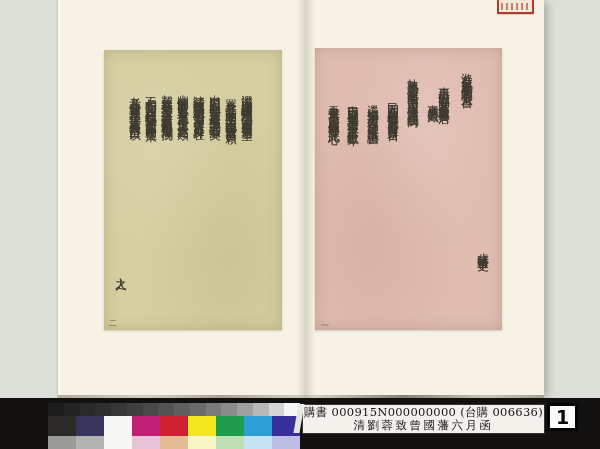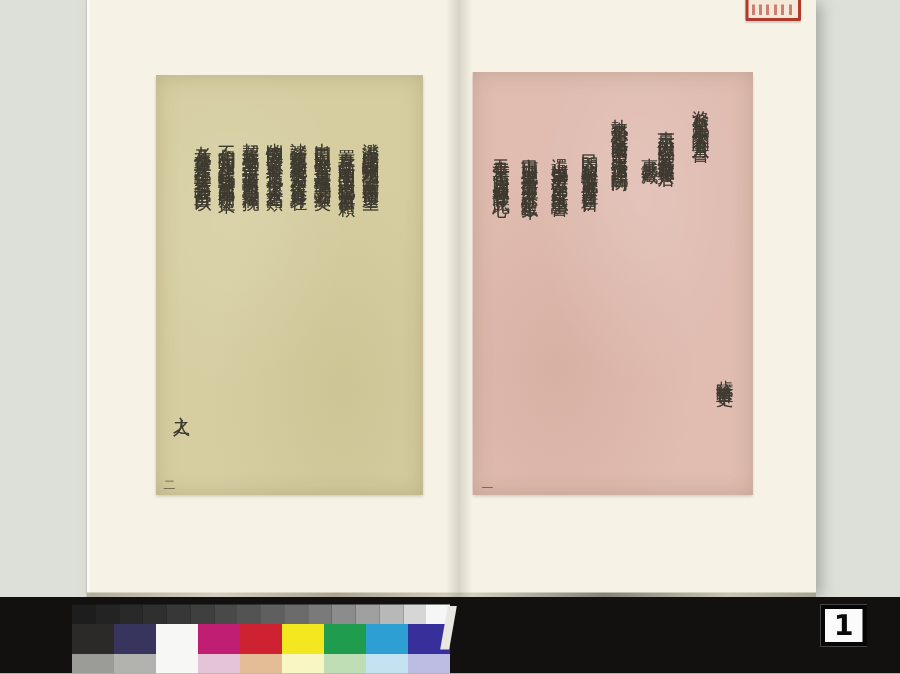--- a/index.html
+++ b/index.html
@@ -154,14 +154,18 @@
       <div class="sw" style="background: rgb(178, 178, 174);"></div>
       <div class="sw" style="background: rgb(247, 247, 245);"></div>
       <div class="sw" style="background: rgb(230, 196, 216);"></div>
       <div class="sw" style="background: rgb(228, 189, 151);"></div>
       <div class="sw" style="background: rgb(248, 246, 195);"></div>
       <div class="sw" style="background: rgb(192, 222, 181);"></div>
       <div class="sw" style="background: rgb(196, 226, 241);"></div>
       <div class="sw" style="background: rgb(189, 189, 227);"></div>
     </div>
   <div class="caption-sliver"></div>
+  <div class="caption-box">
+    <div class="caption-line1">購書 000915N000000000 (台購 006636)</div>
+    <div class="caption-line2">清劉蓉致曾國藩六月函</div>
+  </div>
   <div class="sheet-number">1</div>
 </div>
 
 </body></html>

